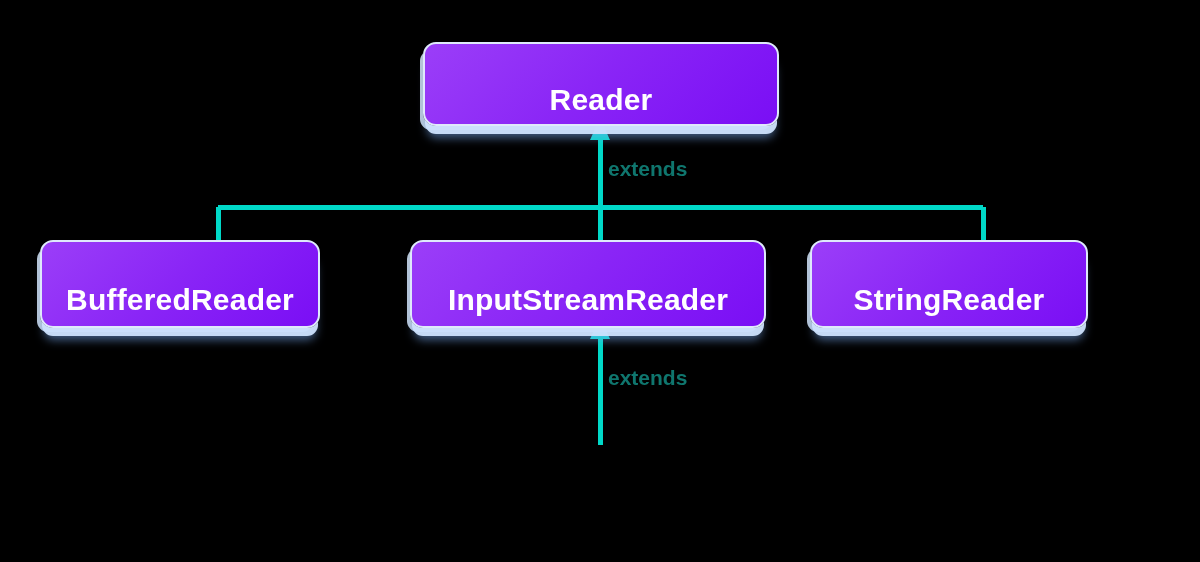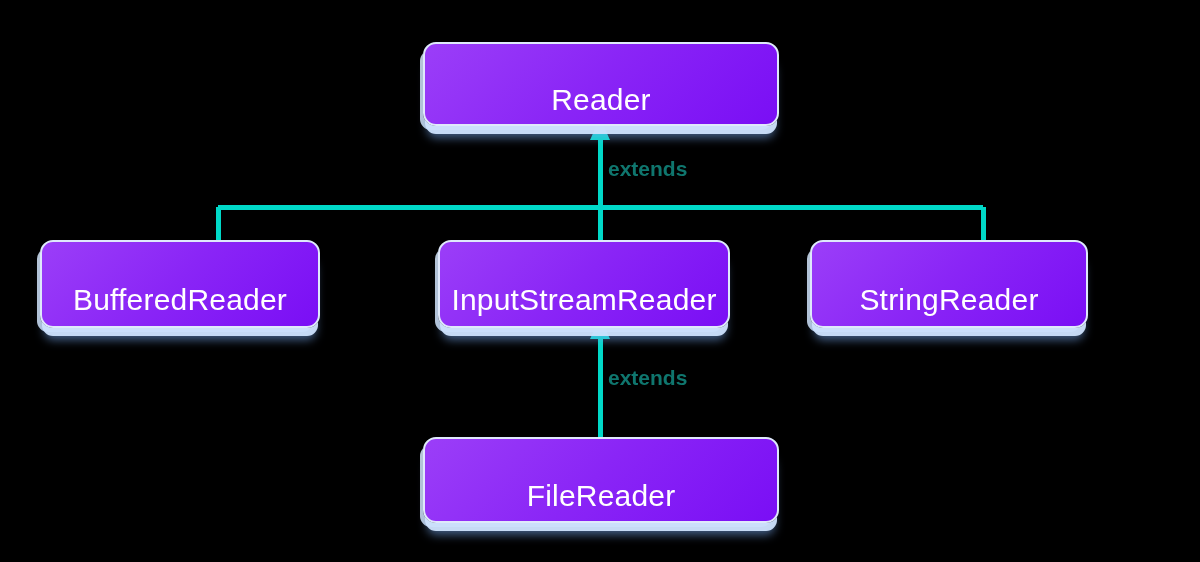--- a/index.html
+++ b/index.html
@@ -39,33 +39,33 @@
       0 10px 0 -2px rgba(205, 226, 252, 0.95),
       0 16px 10px -4px rgba(120, 170, 240, 0.55),
       -5px 6px 0 -2px rgba(214, 232, 253, 0.85);
     display: flex;
     align-items: center;
     justify-content: center;
   }
   .node-label {
     color: #ffffff;
     font-size: 30px;
-    font-weight: normal;
+    font-weight: bold;
     letter-spacing: 0.2px;
     line-height: 1;
     text-align: right;
     white-space: nowrap;
     user-select: none;
     margin-top: 31px;
   }
 
   
   #node-reader            { left: 423px; top: 42px;  width: 356px; height: 84px; }
   #node-bufferedreader    { left: 40px;  top: 240px; width: 280px; height: 88px; }
-  #node-inputstreamreader { left: 438px; top: 240px; width: 292px; height: 88px; }
+  #node-inputstreamreader { left: 410px; top: 240px; width: 356px; height: 88px; }
   #node-stringreader      { left: 810px; top: 240px; width: 278px; height: 88px; }
   #node-filereader        { left: 423px; top: 437px; width: 356px; height: 86px; }
 
   
   .edge-label {
     position: absolute;
     z-index: 3;
     color: #0f766e;
     font-size: 21px;
     font-weight: bold;
@@ -109,21 +109,18 @@
   </div>
 
   <div class="node" id="node-inputstreamreader">
     <span class="node-label">InputStreamReader</span>
   </div>
 
   <div class="node" id="node-stringreader">
     <span class="node-label">StringReader</span>
   </div>
 
-  <div class="node" id="node-filereader">
-    <span class="node-label">FileReader</span>
-  </div>
 
   <div class="edge-label" id="label-extends-top">extends</div>
 
   <div class="edge-label" id="label-extends-bottom">extends</div>
 
 </div>
 
 </body></html>

